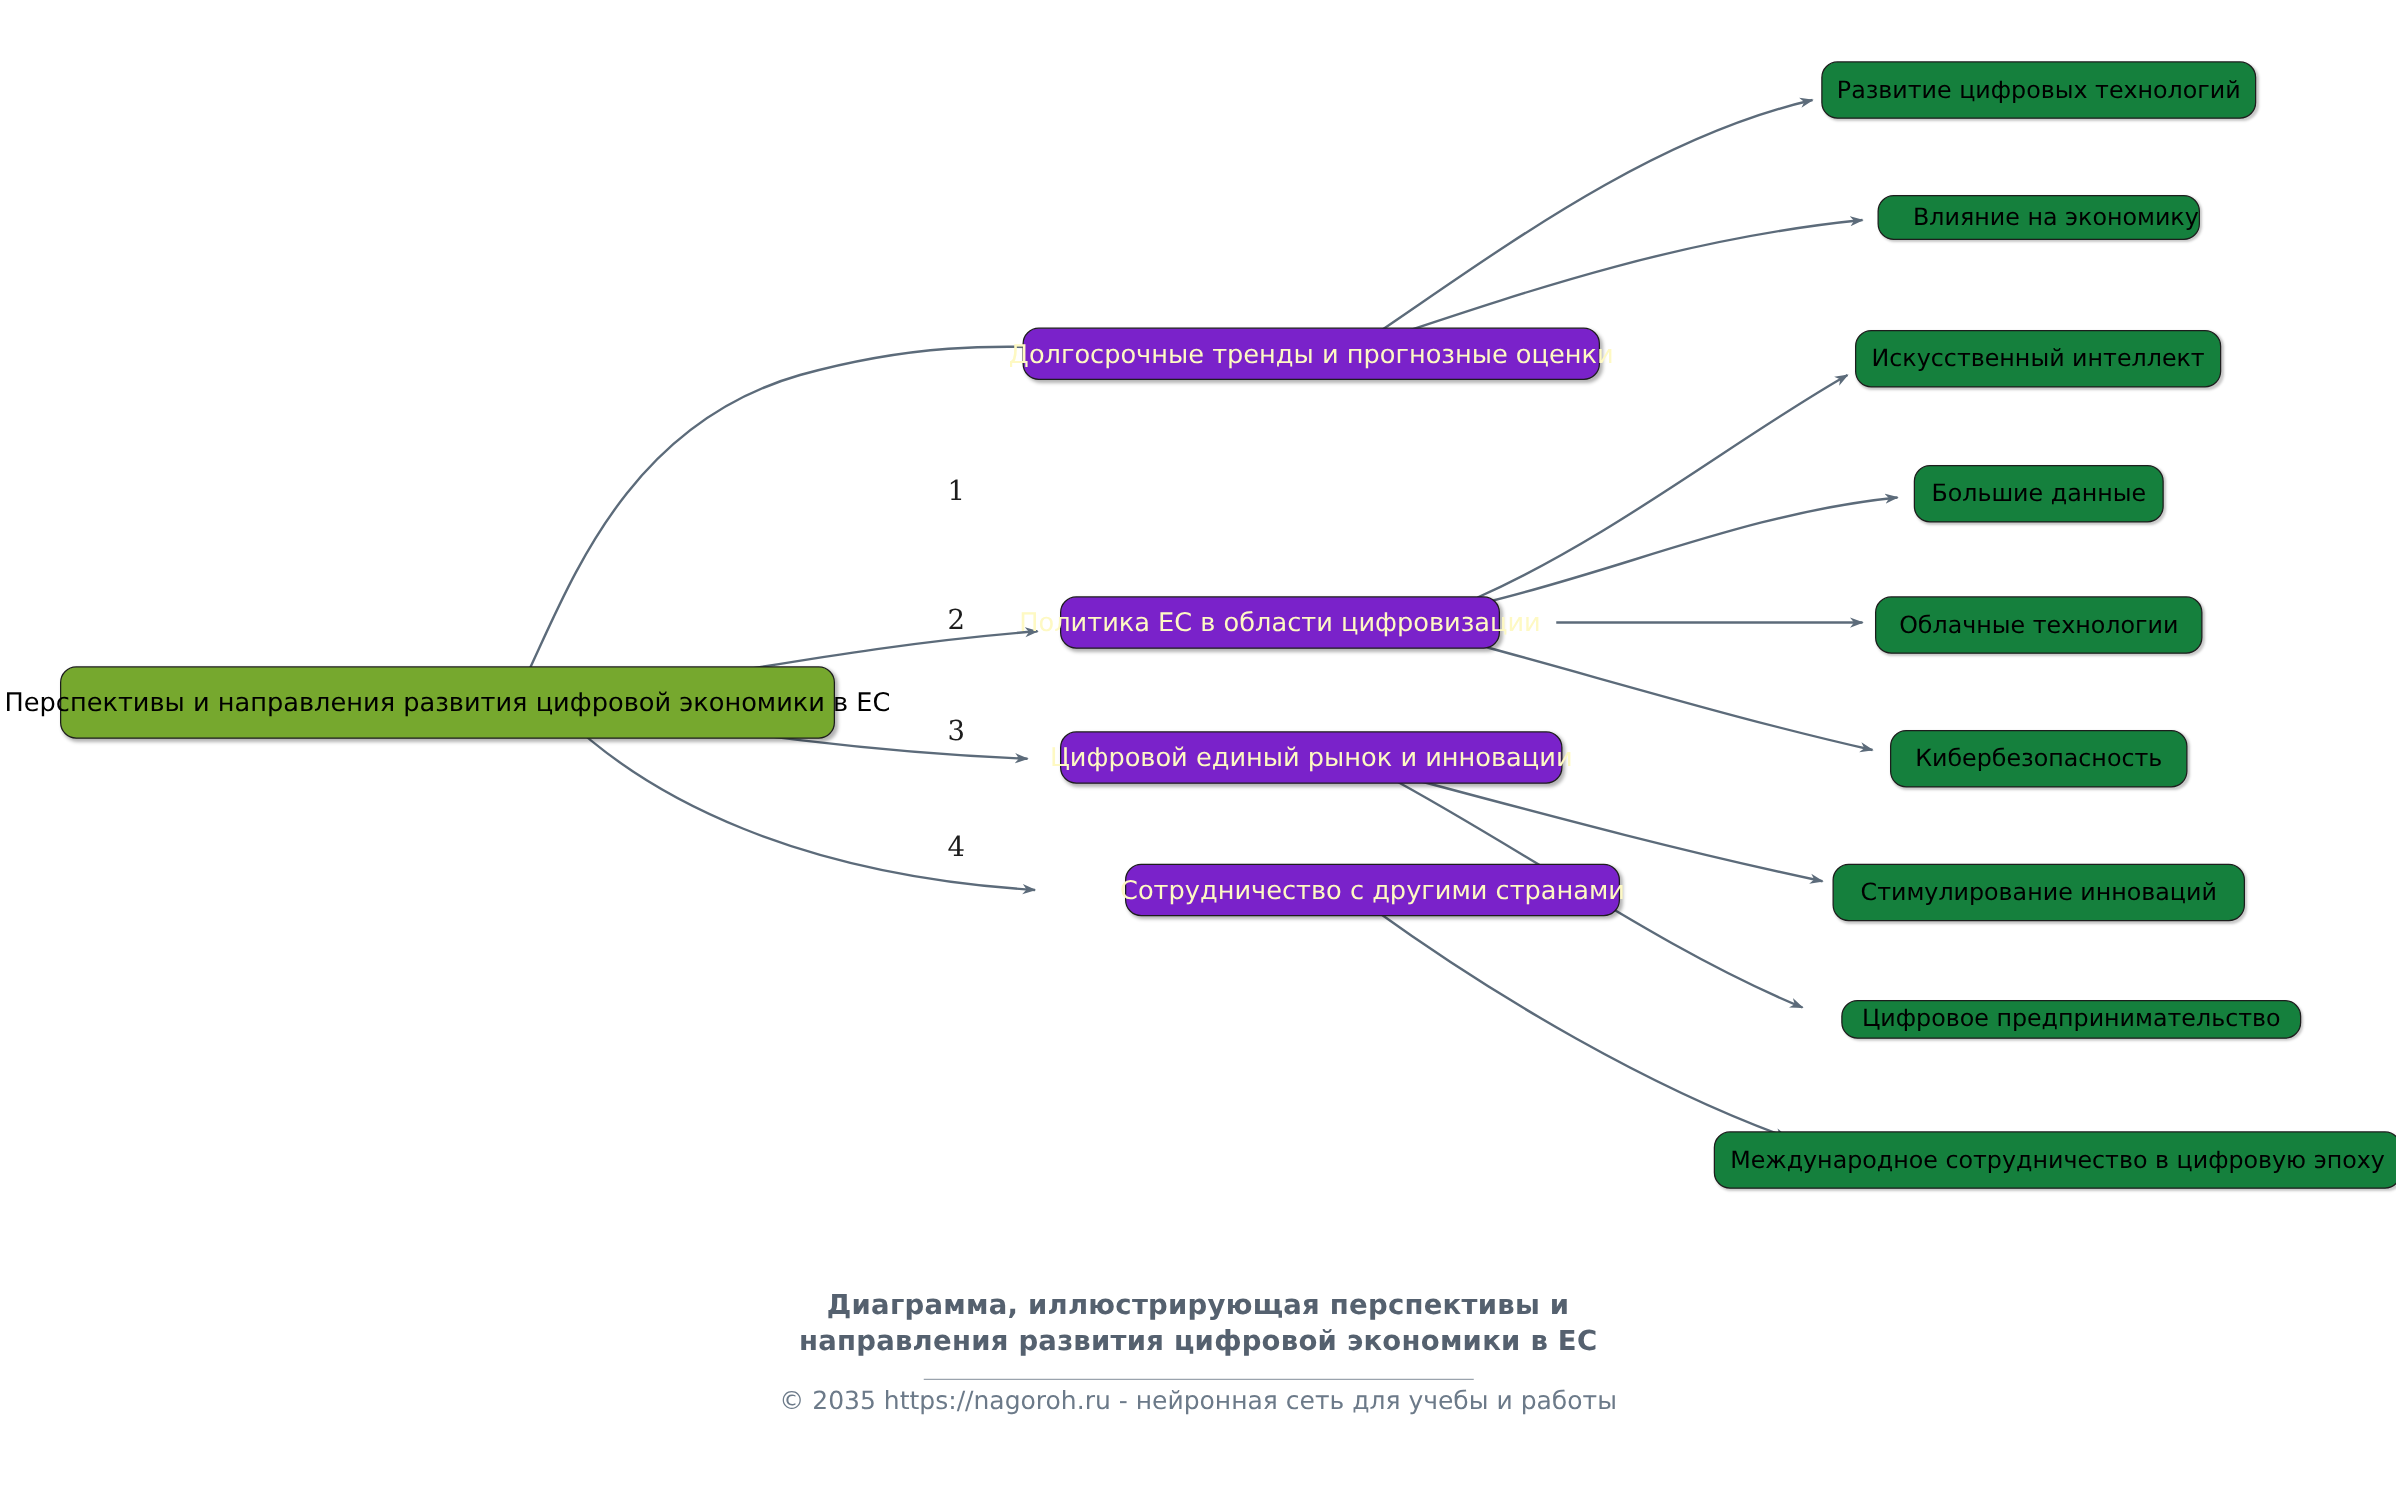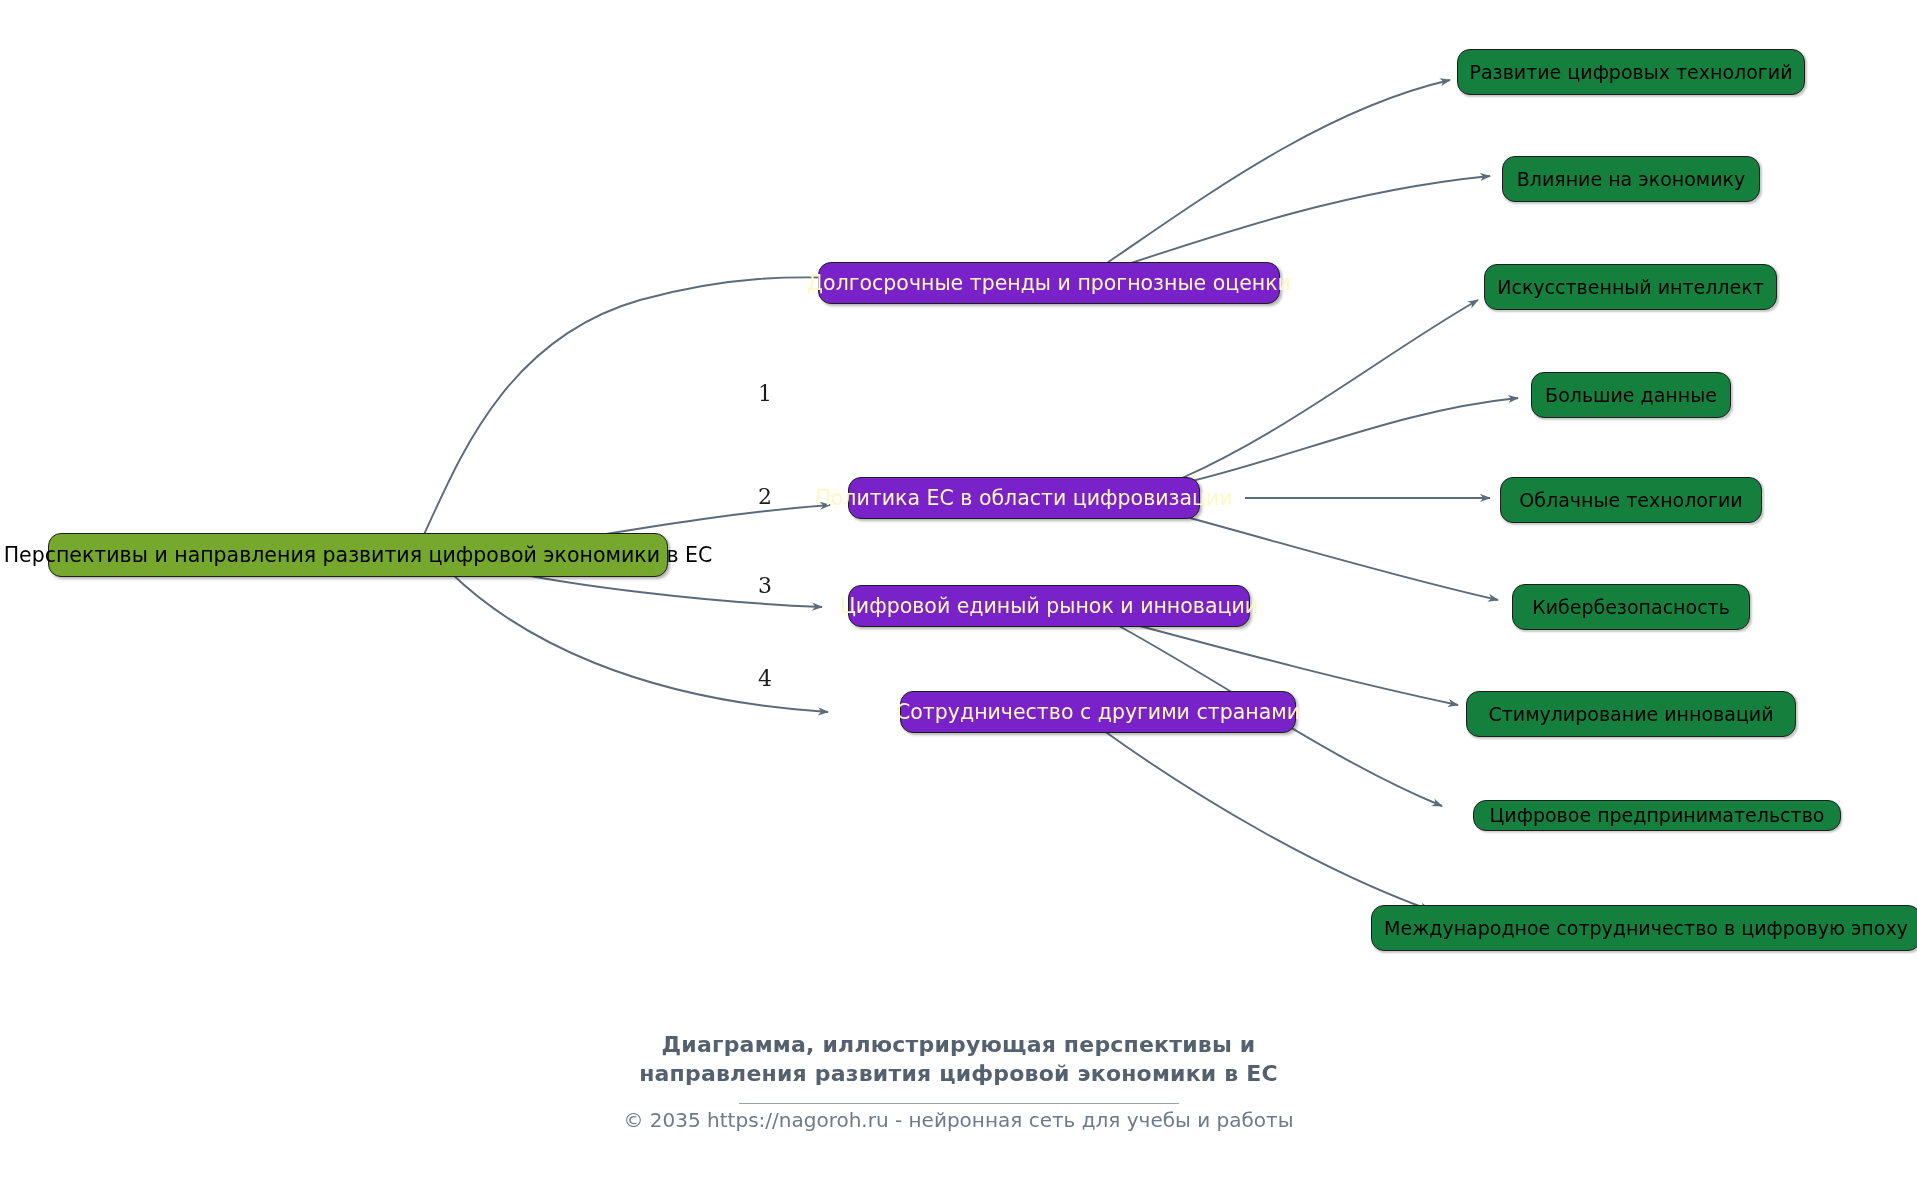--- a/index.html
+++ b/index.html
@@ -124,21 +124,21 @@
       <path d="M 1245,498 C 1350,498 1450,498 1490,498"></path>
       <path d="M 1190,518 C 1300,548 1400,578 1498,600"></path>
 
       <path d="M 1110,618 C 1230,650 1340,680 1458,705"></path>
       <path d="M 1108,620 C 1220,680 1330,760 1442,806"></path>
 
       <path d="M 1100,728 C 1200,800 1320,870 1430,910"></path>
     </g>
   </svg>
 
-  <div class="node node-root" style="left:48px; top:533px; width:620px; height:44px;">
+  <div class="node node-root" style="left:48px; top:533px; width:620px; height:58px;">
     <span>Перспективы и направления развития цифровой экономики в ЕС</span>
   </div>
 
   <div class="node node-branch" style="left:818px; top:262px; width:462px; height:42px;">
     <span>Долгосрочные тренды и прогнозные оценки</span>
   </div>
 
   <div class="node node-branch" style="left:848px; top:477px; width:352px; height:42px;">
     <span>Политика ЕС в области цифровизации</span>
   </div>
@@ -148,21 +148,21 @@
   </div>
 
   <div class="node node-branch" style="left:900px; top:691px; width:396px; height:42px;">
     <span>Сотрудничество с другими странами</span>
   </div>
 
   <div class="node node-leaf" style="left:1457px; top:49px; width:348px; height:46px;">
     <span>Развитие цифровых технологий</span>
   </div>
 
-  <div class="node node-leaf" style="left:1502px; top:156px; width:258px; height:46px;">
+  <div class="node node-leaf" style="left:1502px; top:156px; width:258px; height:36px;justify-content:flex-end;">
     <span>Влияние на экономику</span>
   </div>
 
   <div class="node node-leaf" style="left:1484px; top:264px; width:293px; height:46px;">
     <span>Искусственный интеллект</span>
   </div>
 
   <div class="node node-leaf" style="left:1531px; top:372px; width:200px; height:46px;">
     <span>Большие данные</span>
   </div>

